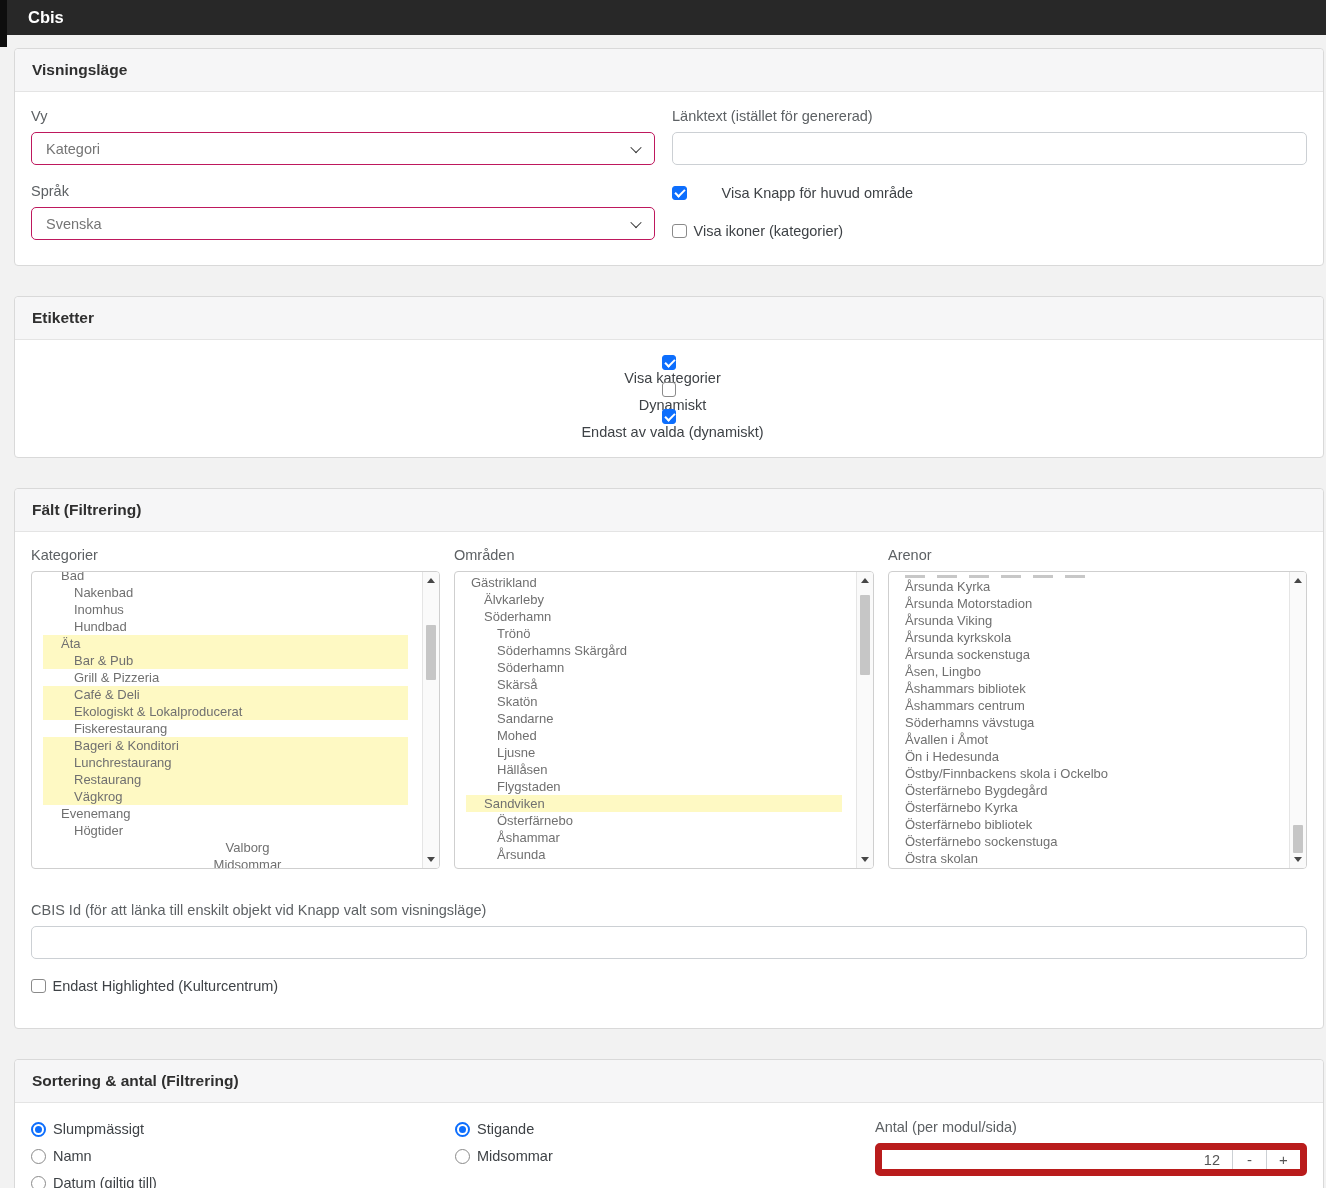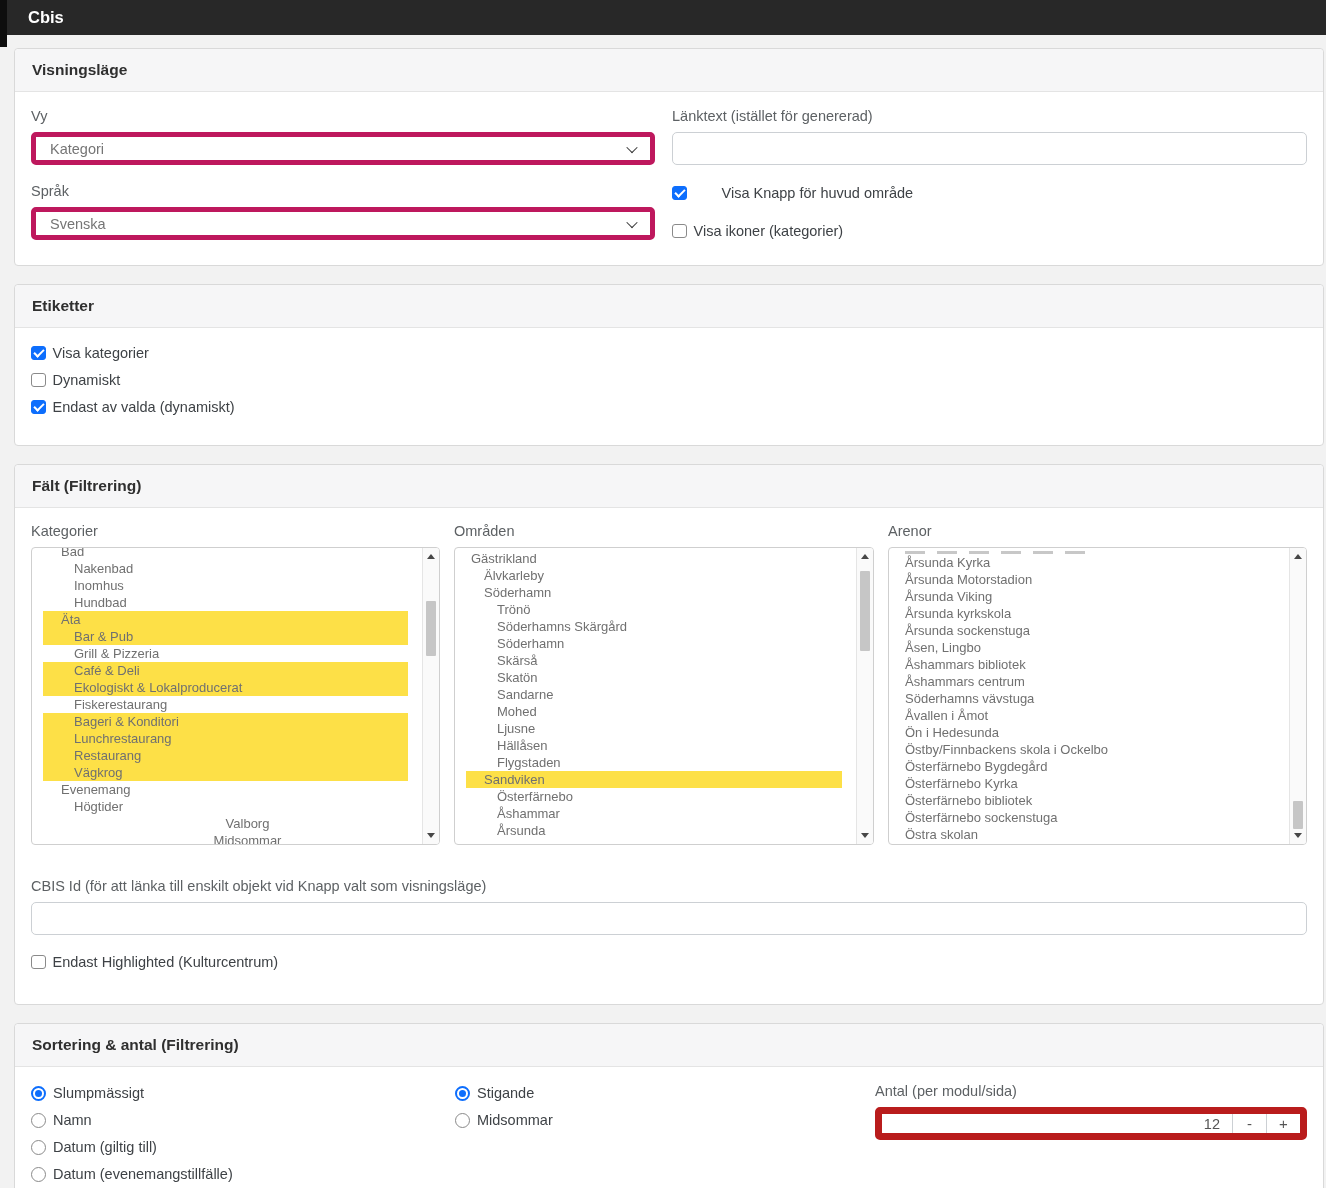--- a/index.html
+++ b/index.html
@@ -7,28 +7,28 @@
   body { background:#f2f2f2; font-family:"Liberation Sans","DejaVu Sans",sans-serif; color:#3e4246; }
 
   
   .topbar { position:relative; height:35px; background:#282828; display:flex; align-items:center; }
   .topbar .edge { position:absolute; left:0; top:0; width:7px; height:47px; background:#0e0e0e; }
   .topbar .title { color:#fff; font-size:16.5px; font-weight:700; margin-left:28px; }
 
   main { padding:13px 2px 0 14px; }
 
   
-  .card { background:#fff; border:1px solid #d9d9d9; border-radius:4px; margin-bottom:18px; }
+  .card { background:#fff; border:1px solid #d9d9d9; border-radius:4px; margin-bottom:30px; }
   .card-header { background:#f6f6f7; border-bottom:1px solid #e4e4e4; border-radius:4px 4px 0 0;
                  padding:12px 17px; font-size:15.5px; font-weight:700; color:#2f2f2f; }
 
   .field-label { display:block; font-size:14.5px; color:#5d6164; margin-bottom:8px; }
 
   
-  .select { height:33px; border:5px solid #be185d; border-radius:5px; background:#fff;
+  .select { height:33px; border:1px solid #be185d; border-radius:5px; background:#fff;
             display:flex; align-items:center; justify-content:space-between; padding:0 14px; cursor:pointer; }
   .select .sel-val { font-size:14.5px; color:#757575; }
   .chev { width:8px; height:8px; border-right:1.8px solid #333; border-bottom:1.8px solid #333;
           transform:rotate(45deg) translate(-1px,-1px); }
   .text-input { width:100%; height:33px; border:1px solid #ccd0d4; border-radius:5px; background:#fff;
                 padding:0 12px; font-size:14.5px; color:#444; font-family:inherit; outline:none; }
 
   
   .opt-row { display:flex; align-items:center; cursor:pointer; }
   .opt-row .opt-label { font-size:14.5px; color:#3e4246; margin-left:7px; }
@@ -45,31 +45,31 @@
 
   
   .grid-2 { display:grid; grid-template-columns:624px 1fr; column-gap:17px; }
   .card1-body { padding:16px 16px 25px 16px; }
   .mt-row { margin-top:18px; }
   .cb-gap { margin-top:20px;gap:28px; }
   .cb-gap2 { margin-top:22px; }
 
   
   .card2-body { padding:15px 16px 21px 16px; }
-  .card2-body .opt-row { margin-bottom:7px; height:20px; }
+  .card2-body .opt-row { margin-bottom:7px; height:20px;flex-direction:column; }
 
   
   .card3-body { padding:15px 16px 34px 16px; }
   .grid-3 { display:grid; grid-template-columns:409px 420px 1fr; column-gap:14px; }
   .list { position:relative; height:298px; border:1px solid #cfcfcf; border-radius:4px; background:#fff; overflow:hidden; }
   .list-rows { position:absolute; left:0; top:0; right:17px; bottom:0; overflow:hidden; padding-top:2px; }
   .list-rows.offset-top { padding-top:0; margin-top:-5px; }
   .opt { height:17px; line-height:17px; font-size:13px; color:#707070; white-space:nowrap;
          margin:0 14px 0 11px; overflow:hidden; cursor:default; }
-  .opt.sel { background:#fde047; }
+  .opt.sel { background:#fef9c3; }
   .opt.lvl0 { padding-left:5px; } .opt.lvl1 { padding-left:18px; }
   .opt.lvl2 { padding-left:31px; } .opt.lvl3 { padding-left:44px;text-align:center; }
   .sliver { height:3px; width:185px; margin:1px 0 0 16px; opacity:.55;
             background:repeating-linear-gradient(90deg,#9a9a9a 0 20px,transparent 20px 32px); }
   
   .sb { position:absolute; top:0; right:0; bottom:0; width:17px; background:#fafafa; border-left:1px solid #e5e5e5; }
   .sb-btn { height:17px; display:flex; align-items:center; justify-content:center; cursor:pointer; }
   .sb-btn.down { position:absolute; bottom:0; left:0; right:0; }
   .tri-up { width:0; height:0; border-left:4px solid transparent; border-right:4px solid transparent; border-bottom:5px solid #474747; }
   .tri-down { width:0; height:0; border-left:4px solid transparent; border-right:4px solid transparent; border-top:5px solid #474747; }

